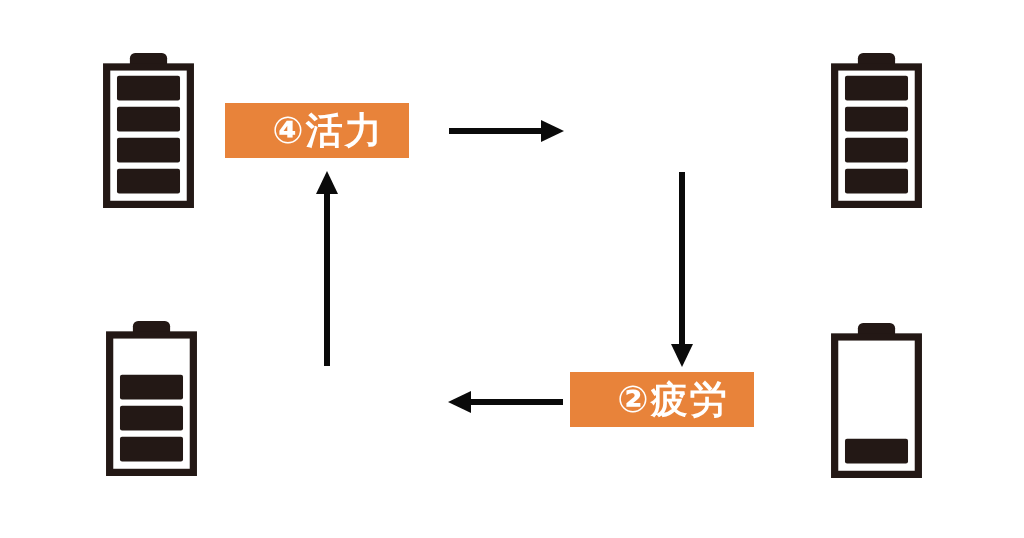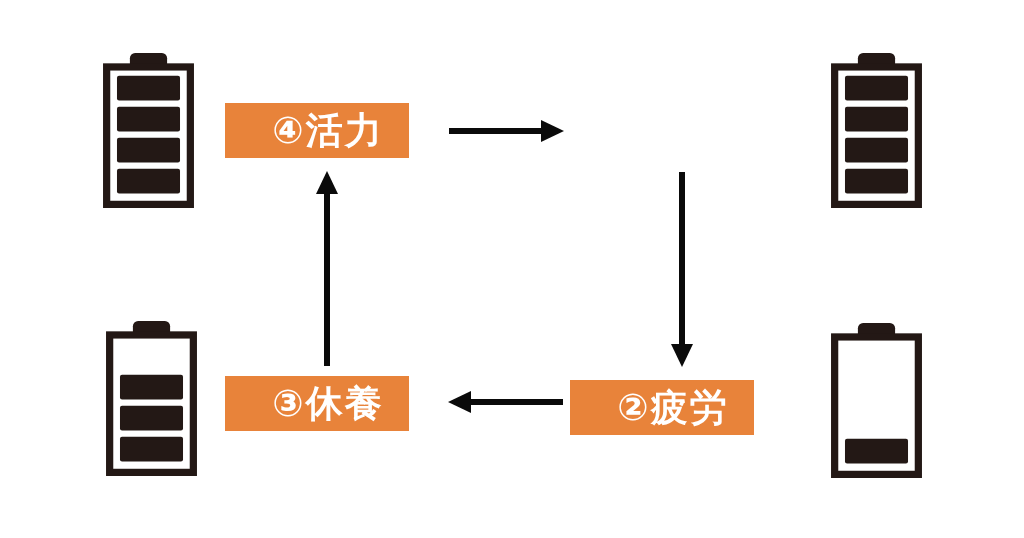--- a/index.html
+++ b/index.html
@@ -91,23 +91,22 @@
       <rect class="shell" x="3.5" y="13.5" width="81" height="133"></rect>
       <g class="bars">
           <rect x="13.5" y="112" width="61" height="24" rx="2"></rect>
         </g>
     </svg>
   </div>
 
   <div class="step-box" style="left:225px;top:103px">④活力</div>
 
 
-  <div class="step-box" style="left:225px;top:376px">③休養</div>
 
-  <div class="step-box" style="left:570px;top:380px">②疲労</div>
+  <div class="step-box" style="left:570px;top:372px">②疲労</div>
 
   <svg class="arrow" style="left:446px;top:119px" width="120" height="24">
     <line x1="3" y1="12" x2="96" y2="12"></line>
     <polygon points="95,1 118,12 95,23"></polygon>
   </svg>
 
   <svg class="arrow" style="left:670px;top:170px" width="24" height="198">
     <line x1="12" y1="2" x2="12" y2="175"></line>
     <polygon points="1,174 23,174 12,197"></polygon>
   </svg>

